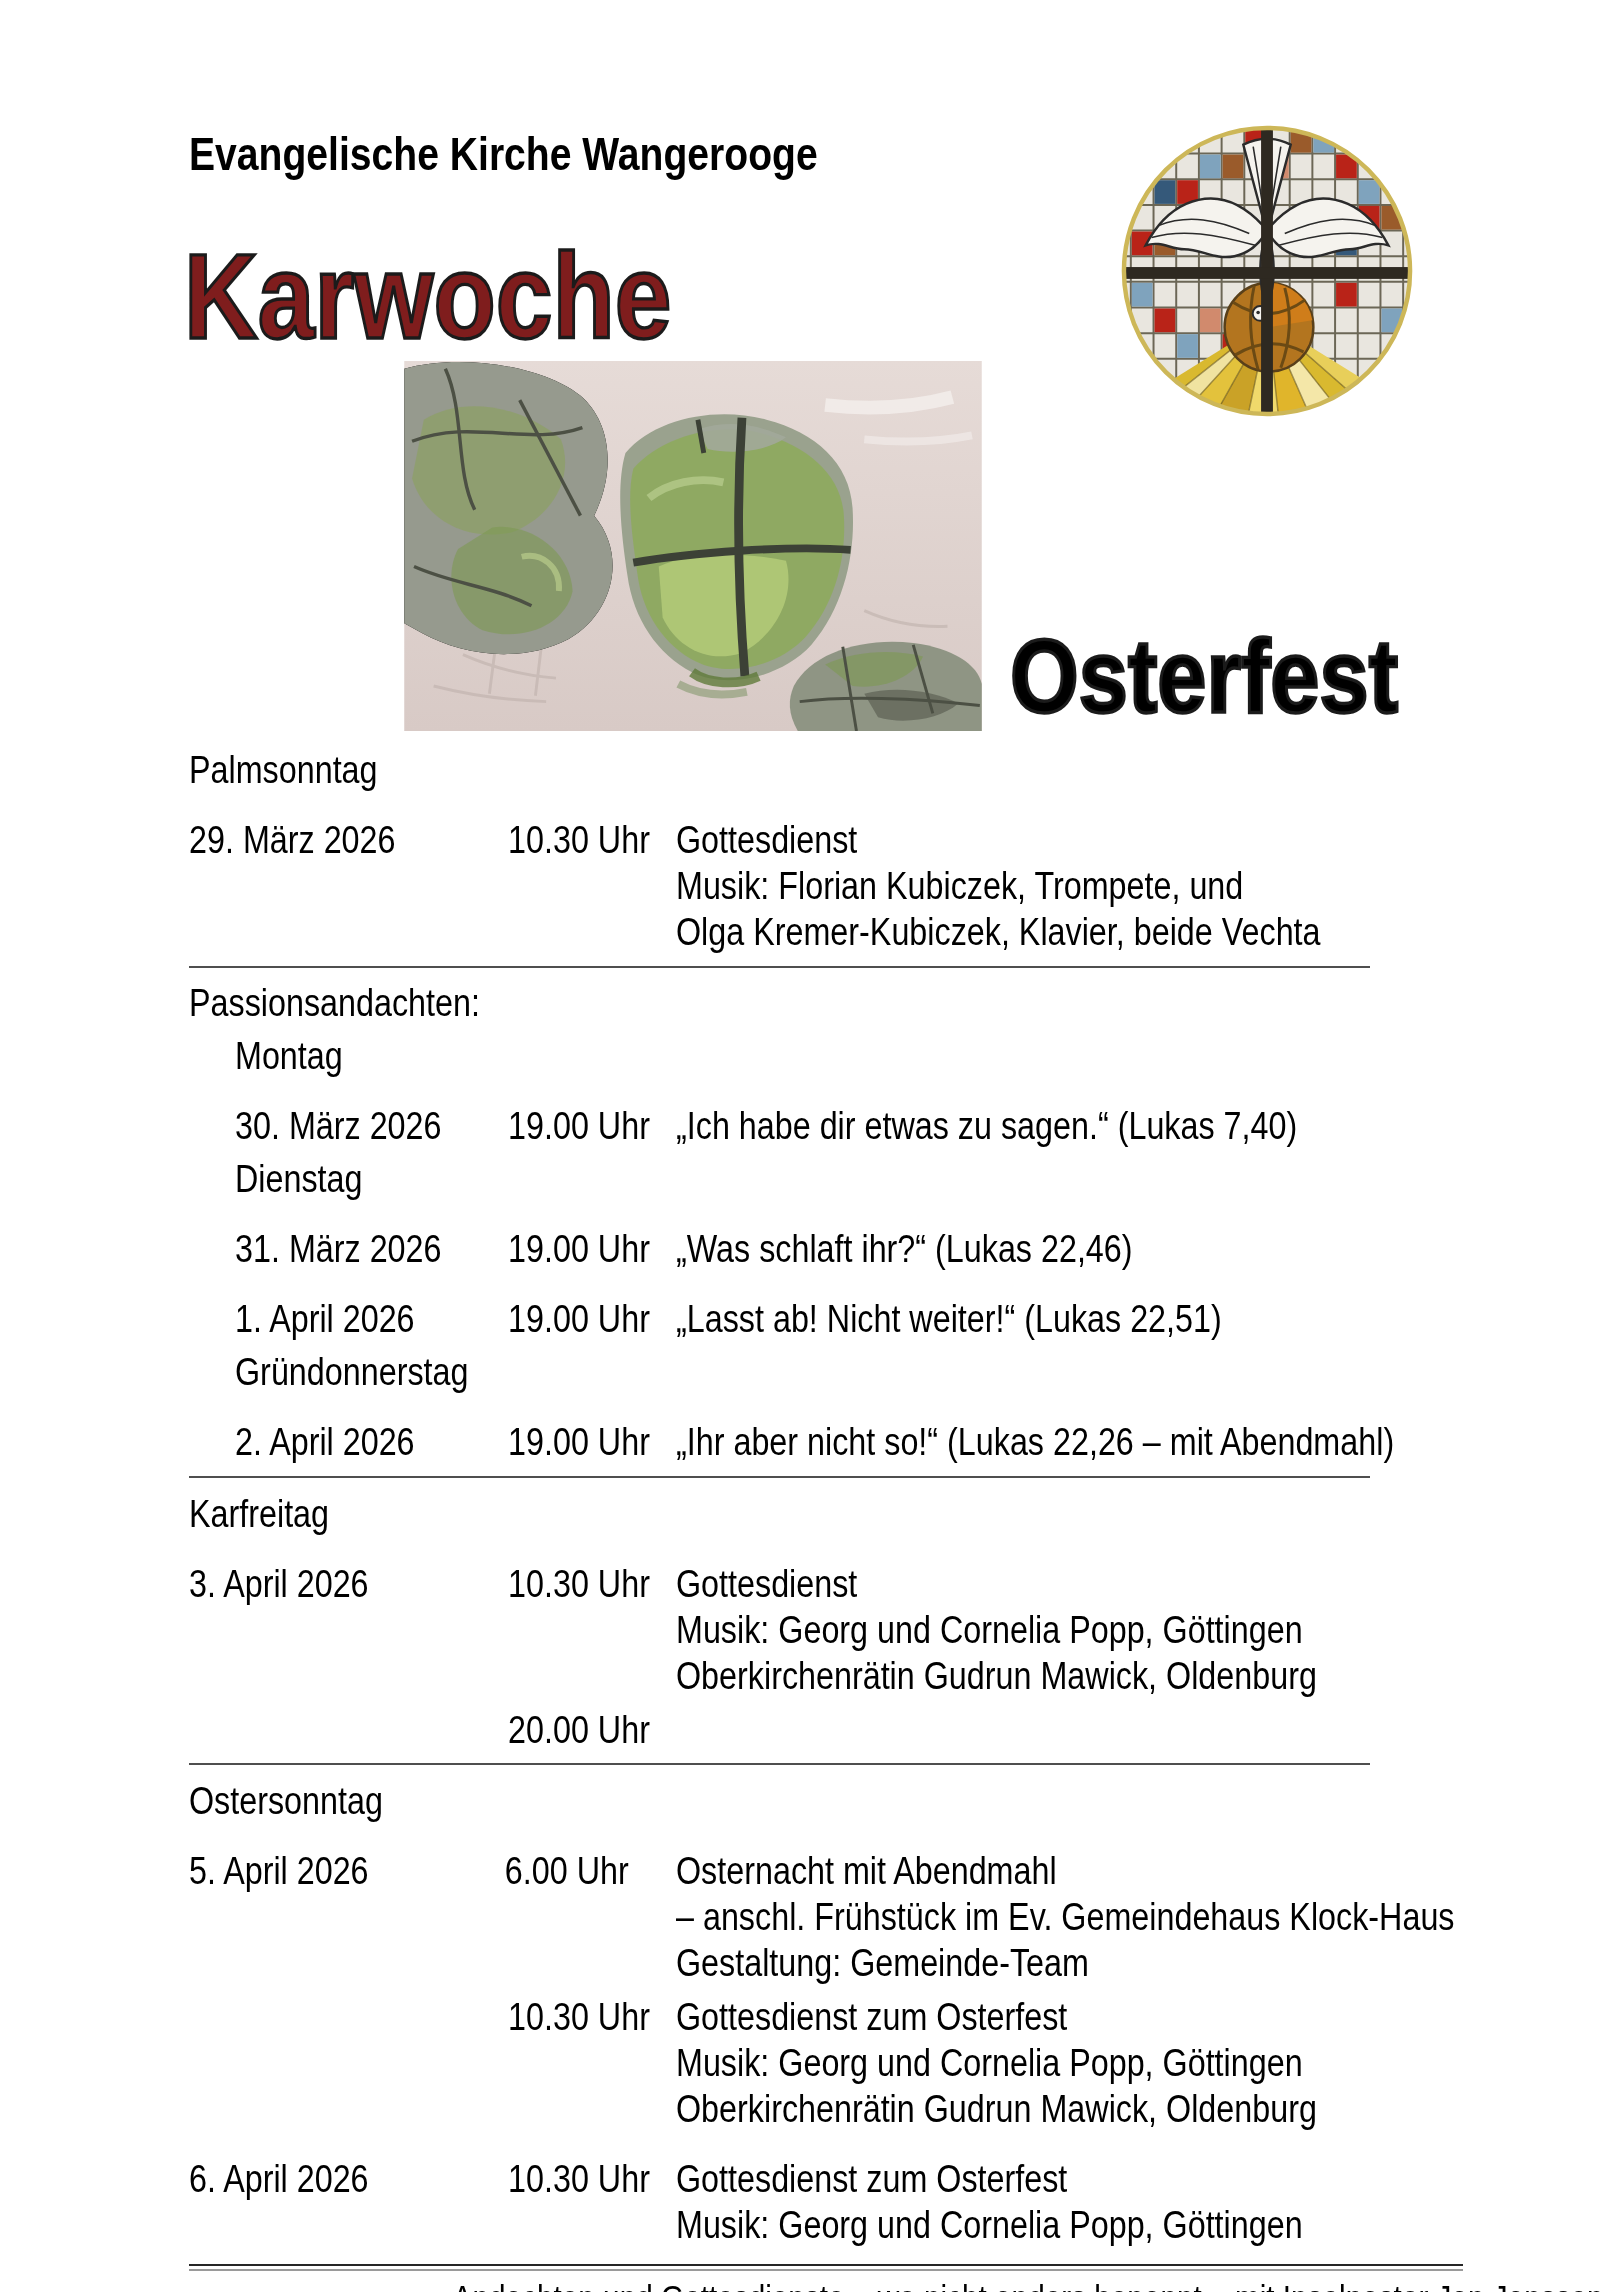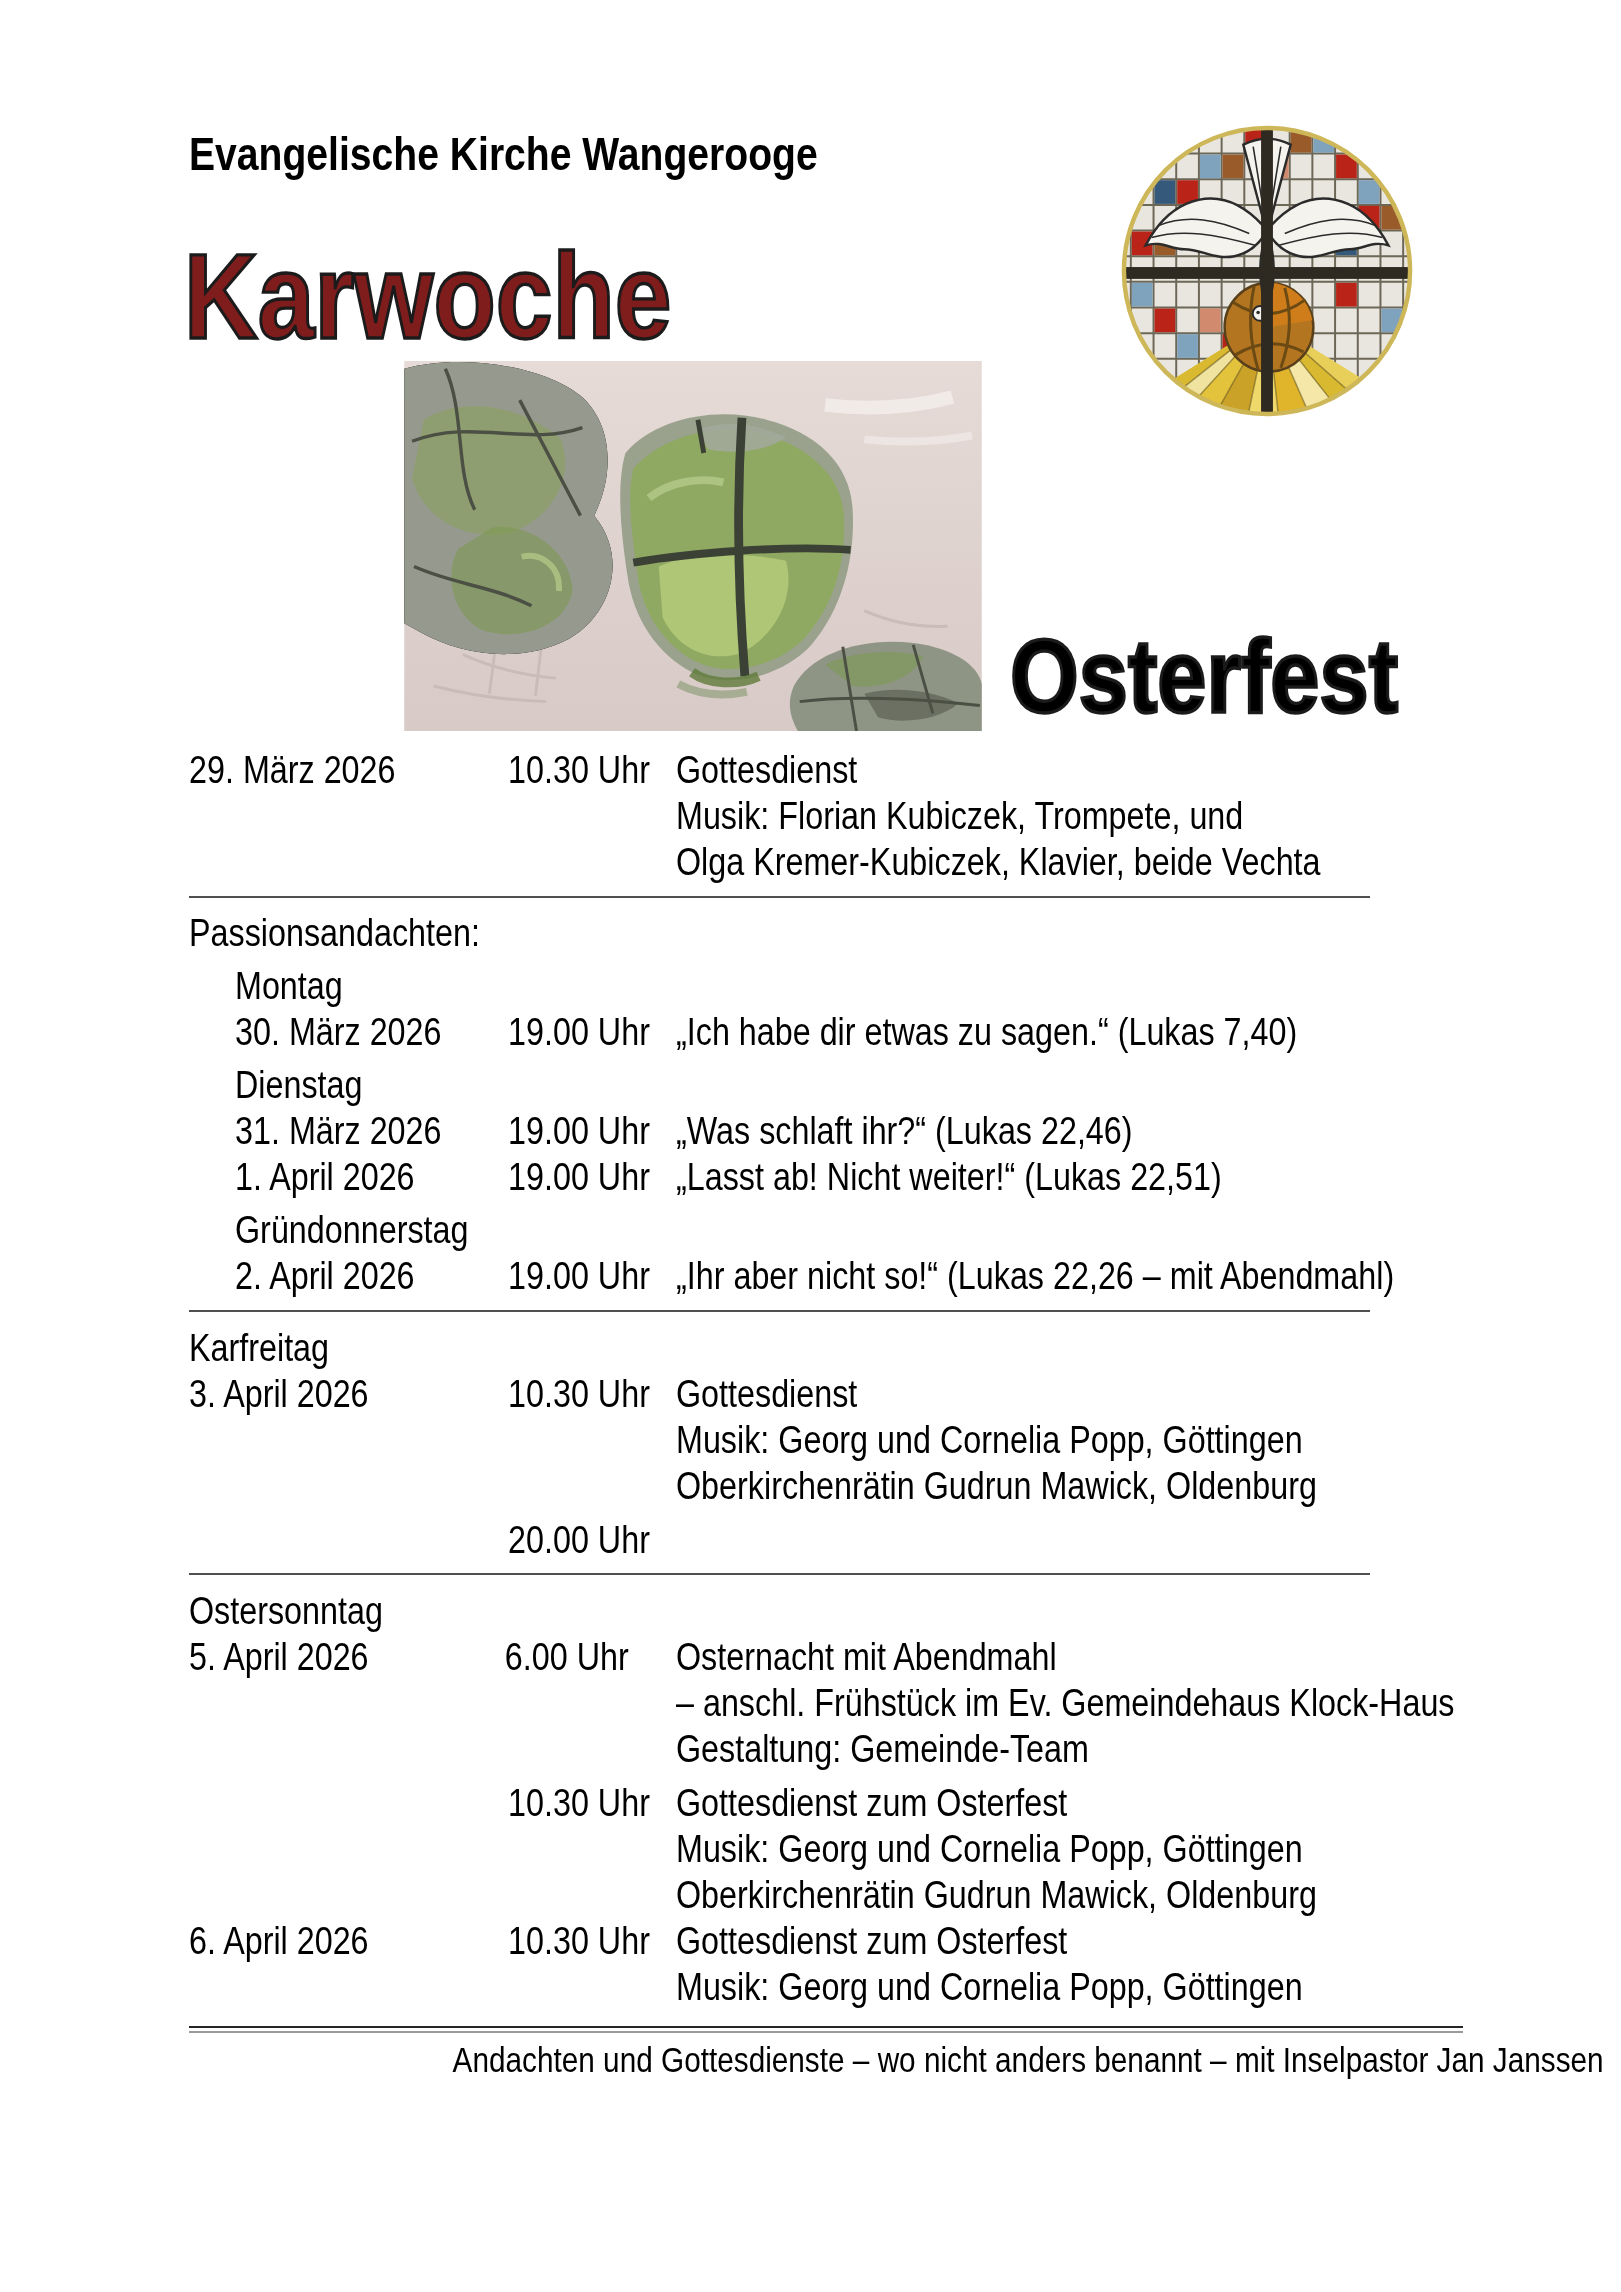--- a/index.html
+++ b/index.html
@@ -17,21 +17,21 @@
   .wordart { position:absolute; font-weight:bold; white-space:nowrap; letter-spacing:0; }
   .karwoche { left:184px; top:227px; font-size:120px; color:#7f1d1d; -webkit-text-stroke:3.4px #1b1b1b; }
   .osterfest { left:1010px; top:617px; font-size:104px; color:#000000; -webkit-text-stroke:3.4px #1b1b1b; }
 
   .glass { position:absolute; left:1119px; top:123px; width:296px; height:296px; }
   .photo { position:absolute; left:404px; top:361px; width:578px; height:370px; }
   .glass svg, .photo svg { display:block; width:100%; height:100%; }
 
   .schedule { position:absolute; left:189px; top:747px; width:1367px; font-size:38px; }
   .ln { height:46px; line-height:46px; }
-  .row { display:flex; align-items:flex-start; }
+  .row { display:flex; align-items:flex-start;margin-top:24px; }
   .c-date { width:294px; flex:none; height:46px; line-height:46px; box-sizing:border-box; }
   .c-time { width:137px; flex:none; text-align:right; height:46px; line-height:46px; }
   .c-gap { width:56px; flex:none; height:46px; }
   .c-ev { flex:1; min-width:0; }
   .indent .c-date { padding-left:46px; }
   .day { padding-left:46px; box-sizing:border-box; }
   .mt6 { margin-top:6.9px; }
   .mt8 { margin-top:8px; }
   .divider { border-top:2px solid #4f4f4f; width:1181px; margin:10.8px 0 12.7px 0; height:0; }
   .footer-rule { width:1274px; margin-top:15.7px; height:2.9px; border-top:2.9px solid #262626; border-bottom:2px solid #9a9a9a; }
@@ -201,20 +201,21 @@
       </g>
     </svg>
   </div>
 
   <div class="wordart osterfest">
     <span class="cd">Osterfest</span>
   </div>
 
   <div class="schedule">
 
+    <div class="ln"><span class="cd">Palmsonntag</span></div>
     <div class="row">
       <div class="c-date"><span class="cd">29. März 2026</span></div>
       <div class="c-time"><span class="cd">10.30 Uhr</span></div>
       <div class="c-gap"></div>
       <div class="c-ev">
         <div class="ln"><span class="cd">Gottesdienst</span></div>
         <div class="ln"><span class="cd">Musik: Florian Kubiczek, Trompete, und</span></div>
         <div class="ln"><span class="cd">Olga Kremer-Kubiczek, Klavier, beide Vechta</span></div>
       </div>
     </div>

